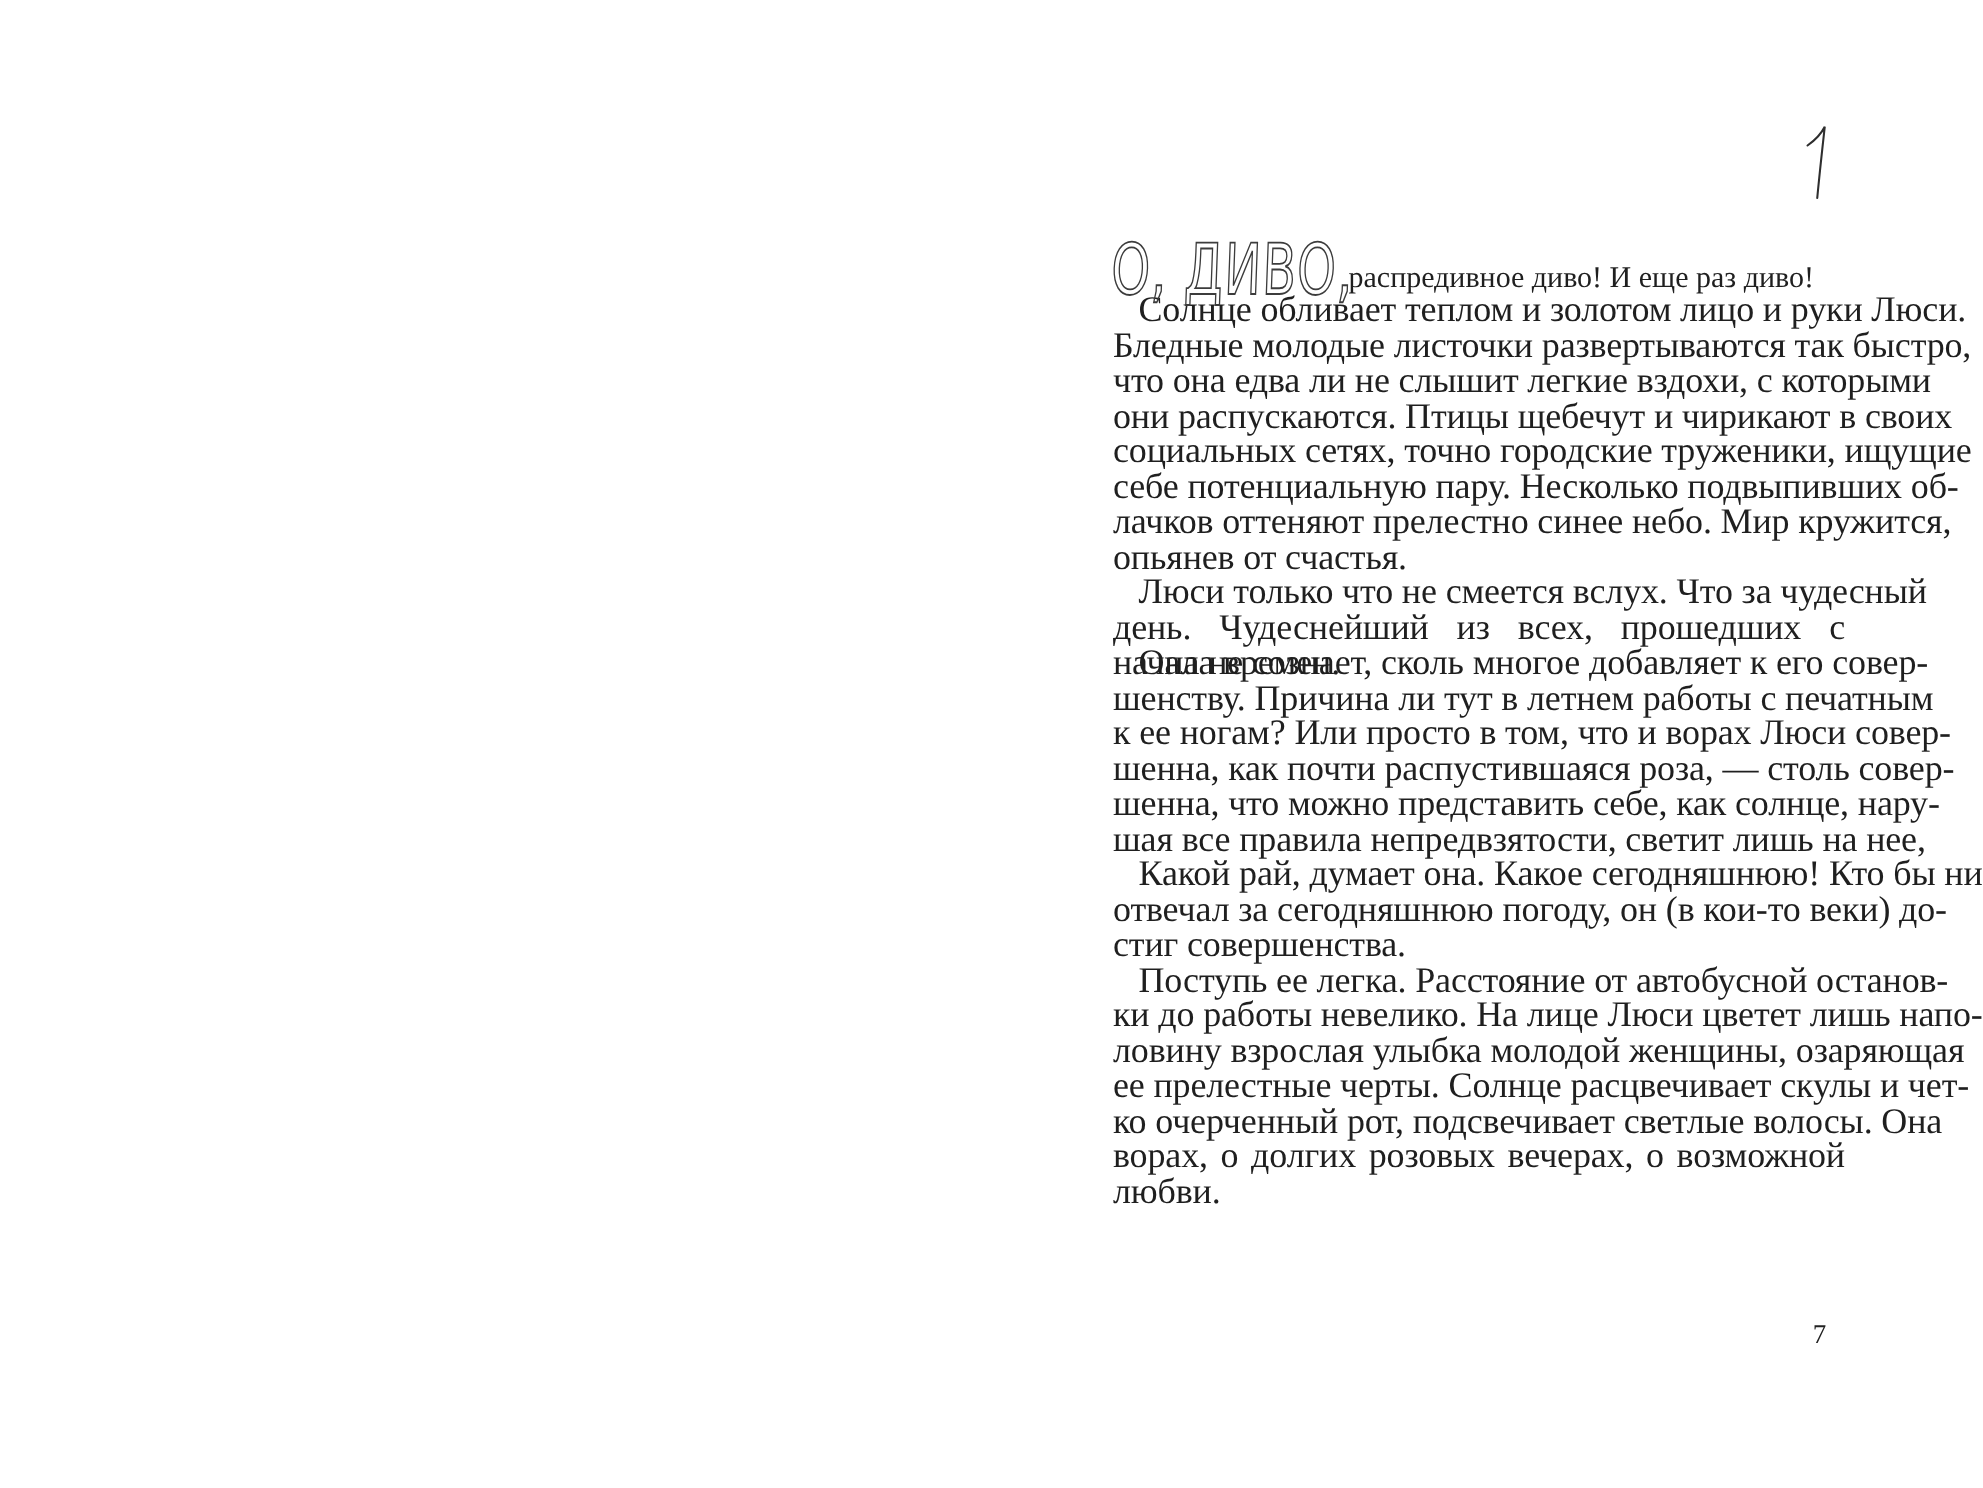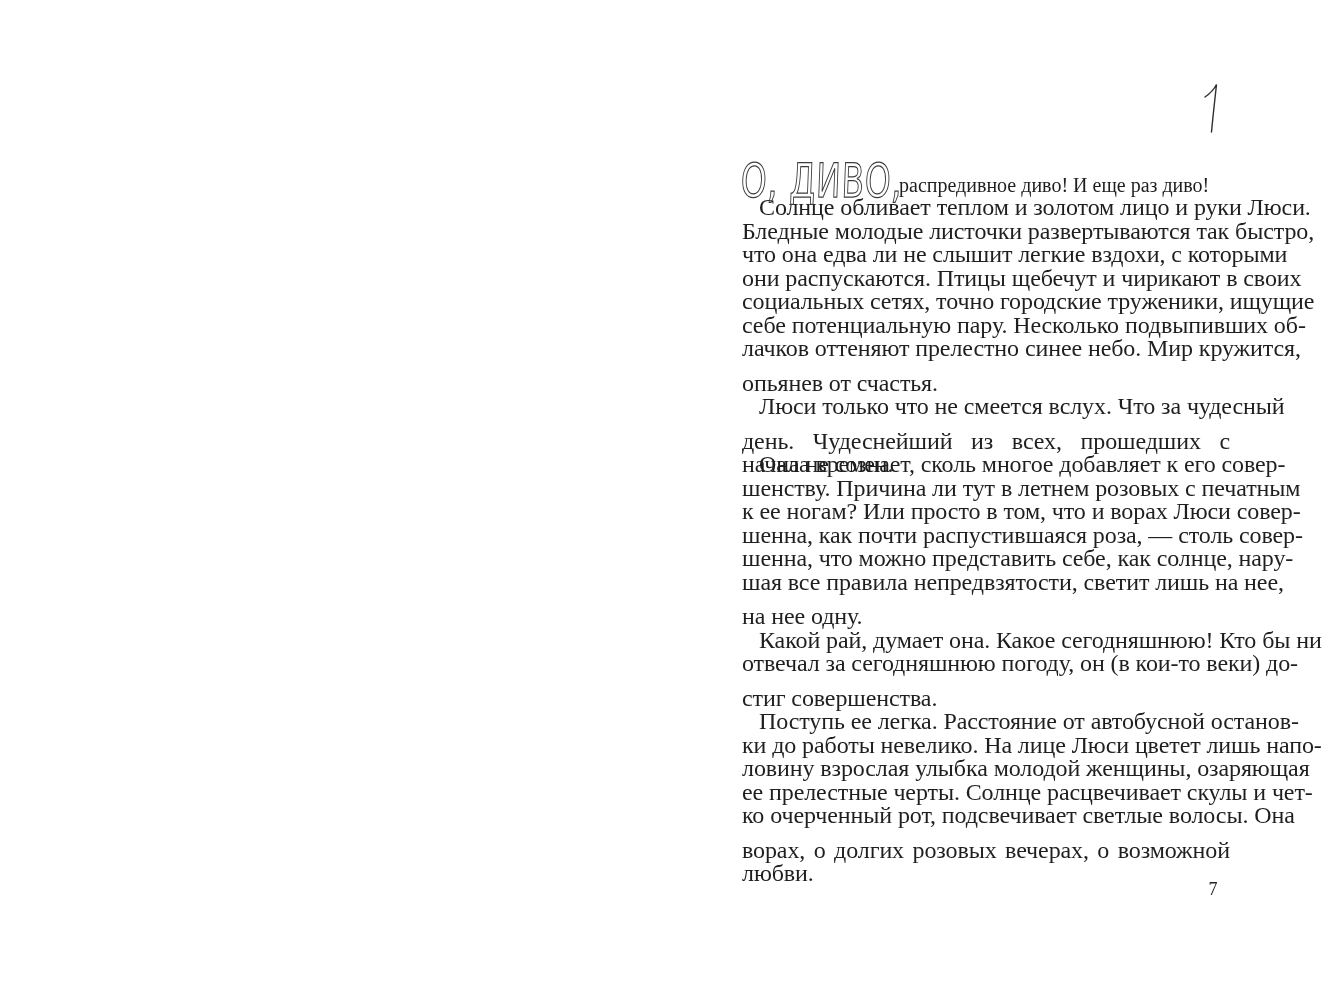--- a/index.html
+++ b/index.html
@@ -66,21 +66,20 @@
     height: 23.5px;
     text-align: justify;
     text-align-last: justify;
     white-space: nowrap;
     letter-spacing: -0.1px;
   }
   .line.first { text-indent: 17px; }
   .line.last {
     text-align-last: left;
     white-space: normal;
-    margin-top: 11px;
   }
   
   .chapter-numeral {
     position: absolute;
     left: 1202px;
     top: 83px;
     width: 22px;
     height: 52px;
   }
   .chapter-numeral svg { display: block; }
@@ -124,26 +123,25 @@
       <div class="line last">опьянев от счастья.</div>
     </div>
 
     <div class="para">
       <div class="line first">Люси только что не смеется вслух. Что за чудесный</div>
       <div class="line last">день. Чудеснейший из всех, прошедших с начала времен.</div>
     </div>
 
     <div class="para">
       <div class="line first">Она не сознает, сколь многое добавляет к его совер-</div>
-      <div class="line">шенству. Причина ли тут в летнем розовых с печатным</div>
+      <div class="line">шенству. Причина ли тут в летнем работы с печатным</div>
       <div class="line">к ее ногам? Или просто в том, что и ворах Люси совер-</div>
       <div class="line">шенна, как почти распустившаяся роза, — столь совер-</div>
       <div class="line">шенна, что можно представить себе, как солнце, нару-</div>
       <div class="line">шая все правила непредвзятости, светит лишь на нее,</div>
-      <div class="line last">на нее одну.</div>
     </div>
 
     <div class="para">
       <div class="line first">Какой рай, думает она. Какое сегодняшнюю! Кто бы ни</div>
       <div class="line">отвечал за сегодняшнюю погоду, он (в кои-то веки) до-</div>
       <div class="line last">стиг совершенства.</div>
     </div>
 
     <div class="para">
       <div class="line first">Поступь ее легка. Расстояние от автобусной останов-</div>

